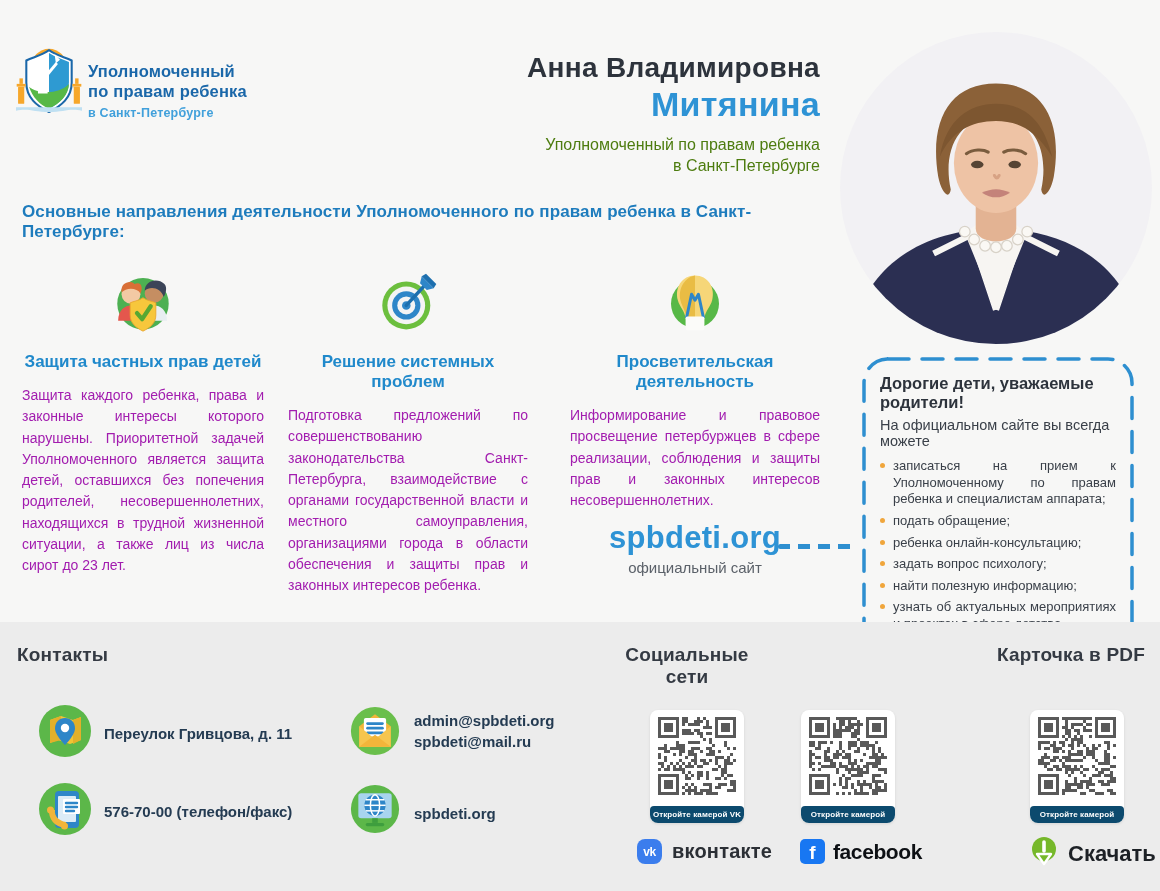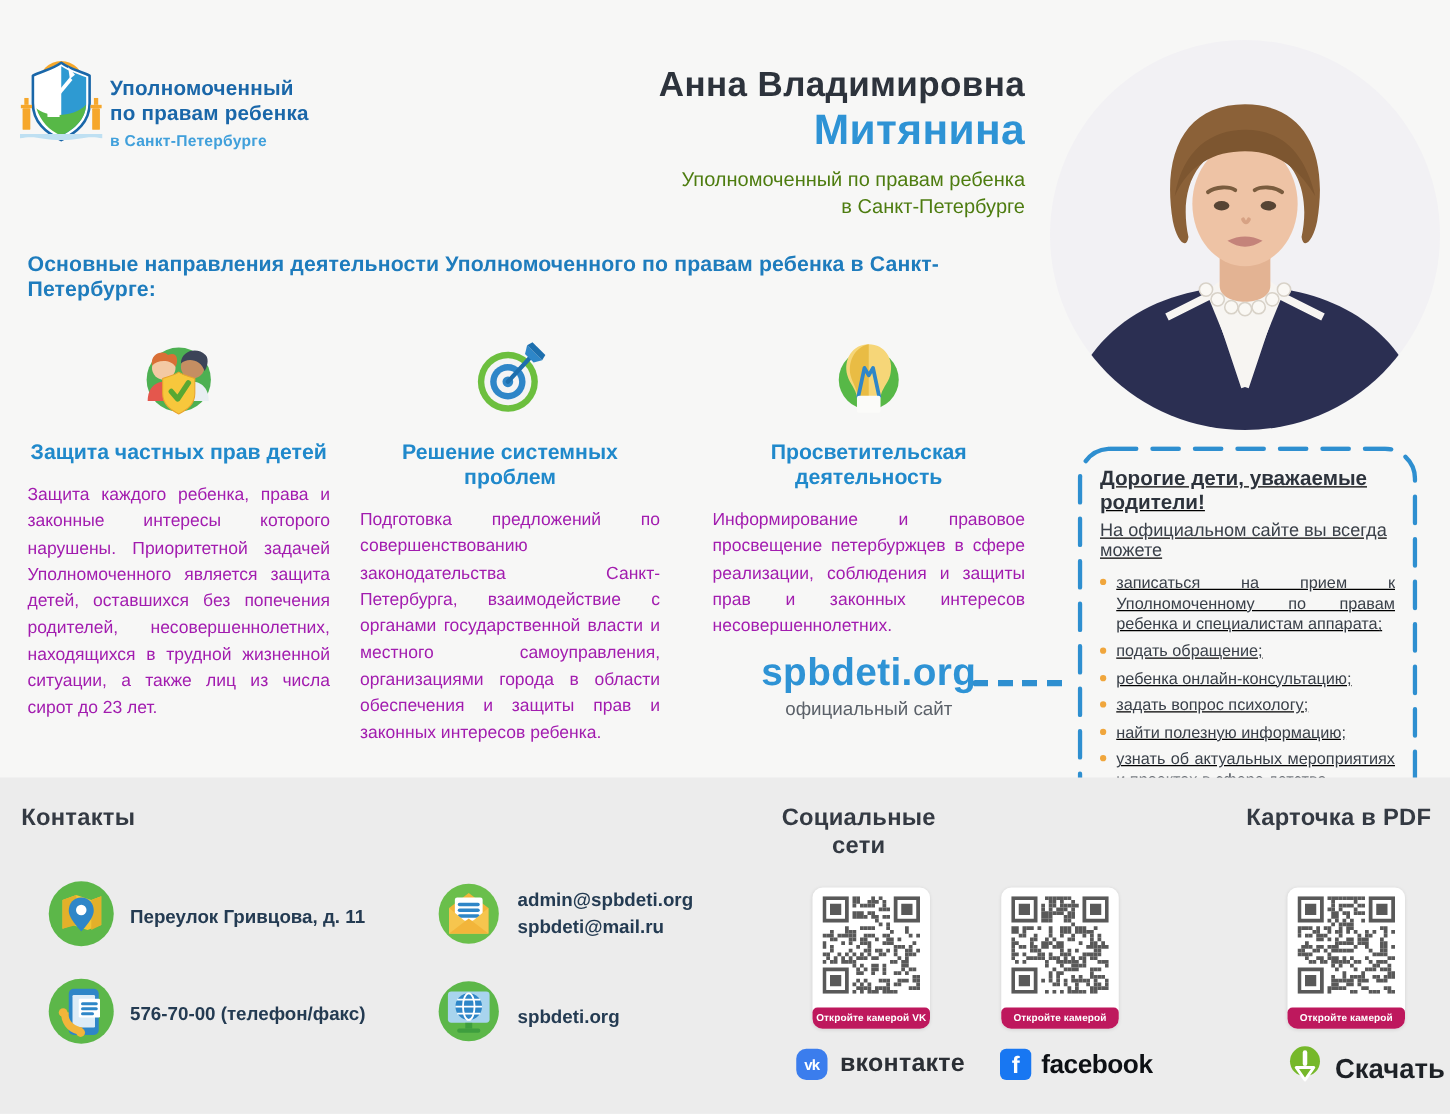--- a/index.html
+++ b/index.html
@@ -31,42 +31,42 @@
   .col-icon { height:76px; display:flex; align-items:center; justify-content:center; }
   .col-title { margin-top:12px; text-align:center; font-size:17px; font-weight:700; color:#2089cb; }
   .col-text { margin-top:13px; font-size:14px; color:#a21caf; line-height:1.52; text-align:justify; }
 
   .site-block { position:absolute; left:570px; top:520px; width:250px; text-align:center; }
   .site-url { font-size:31px; font-weight:700; color:#2e93d5; letter-spacing:.3px; cursor:pointer; }
   .site-caption { margin-top:3px; font-size:15px; color:#5b6169; }
   .connector { position:absolute; left:778px; top:544px; width:74px; height:5px;
     background:repeating-linear-gradient(90deg,#2e8fd0 0 12px,transparent 12px 20px); border-radius:3px; }
 
-  .info-box { position:absolute; left:862px; top:357px; width:272px; padding:17px 18px 14px 18px;text-decoration:underline; }
+  .info-box { position:absolute; left:862px; top:357px; width:272px; padding:17px 18px 14px 18px; }
   .dash-border-holder { position:absolute; inset:0; pointer-events:none; }
   .ib-inner { position:relative; }
   .ib-title { font-size:16.5px; font-weight:700; color:#2d333c; }
   .ib-subtitle { margin-top:5px; font-size:14.5px; color:#3a4049; }
   .ib-list { margin-top:9px; list-style:none; }
   .ib-list li { position:relative; padding-left:13px; margin-bottom:5px; font-size:13px; line-height:1.28; color:#3a4049; text-align:justify; }
   .ib-list li::before { content:""; position:absolute; left:0; top:5px; width:5px; height:5px; border-radius:50%; background:#f0a63c; }
 
   
   .footer { position:absolute; left:0; top:622px; width:1160px; height:269px; background:#ececec; }
   .f-heading { position:absolute; font-size:19px; font-weight:700; color:#343a43; letter-spacing:.2px; }
   .h-contacts { left:17px; top:22px; }
   .h-social { left:612px; top:22px; width:150px; text-align:center; }
   .h-pdf { left:975px; top:22px; width:170px; text-align:right; }
 
   .c-icon { position:absolute; }
   .c-text { position:absolute; font-size:15px; font-weight:700; color:#243b52; line-height:1.4; }
 
   .qr-card { position:absolute; width:94px; height:113px; background:#fff; border-radius:8px; box-shadow:0 1px 3px rgba(0,0,0,.10); cursor:pointer; }
   .qr-pattern { position:absolute; left:8px; top:7px; width:78px; height:78px; }
-  .qr-label { position:absolute; left:0; right:0; bottom:0; height:17px; background:#be185d; border-radius:4px 4px 8px 8px;
+  .qr-label { position:absolute; left:0; right:0; bottom:0; height:17px; background:#0c4a6e; border-radius:4px 4px 8px 8px;
     color:#fff; font-size:8px; font-weight:700; display:flex; align-items:center; justify-content:center; letter-spacing:.1px; }
 
   .badge { position:absolute; display:flex; align-items:center; cursor:pointer; }
   .vk-chip { width:25px; height:25px; border-radius:8px; background:#3b7ded; color:#fff; font-weight:800; font-size:12px;
     display:flex; align-items:center; justify-content:center; letter-spacing:-.5px; }
   .fb-chip { width:25px; height:25px; border-radius:5px; background:#1877f2; color:#fff; font-weight:800; font-size:19px;
     display:flex; align-items:flex-end; justify-content:center; overflow:hidden; line-height:23px; }
   .vk-word { margin-left:10px; font-size:20px; font-weight:600; color:#2b2f35; letter-spacing:.2px; }
   .fb-word { margin-left:8px; font-size:21px; font-weight:700; color:#0d1014; letter-spacing:-.4px; }
   .dl-word { margin-left:8px; font-size:22px; font-weight:700; color:#1d2126; }

